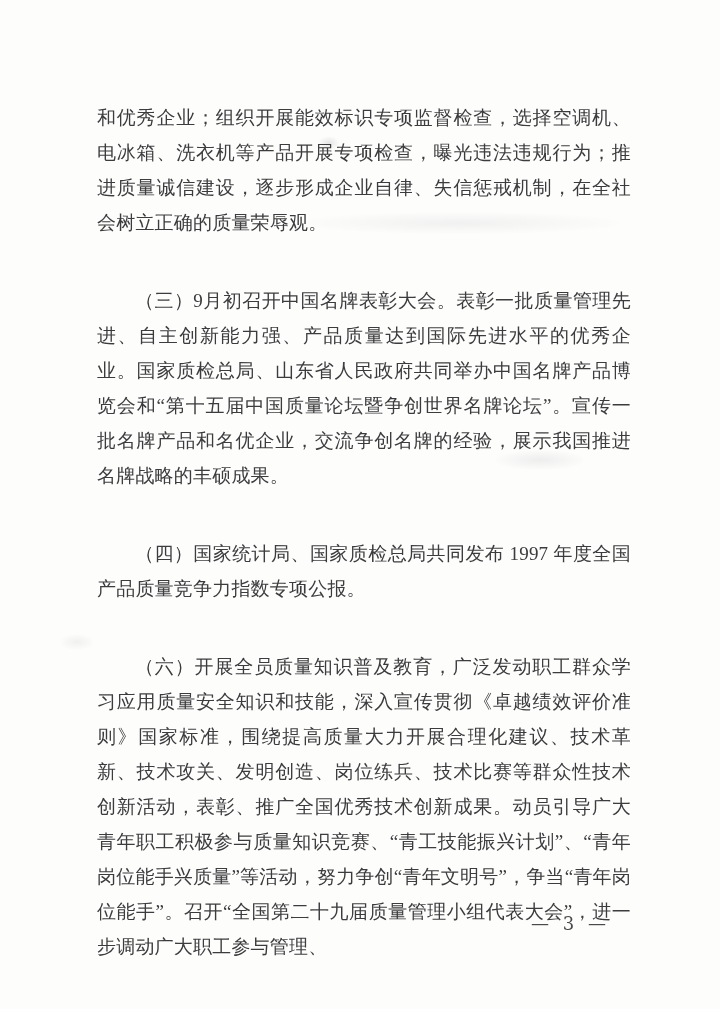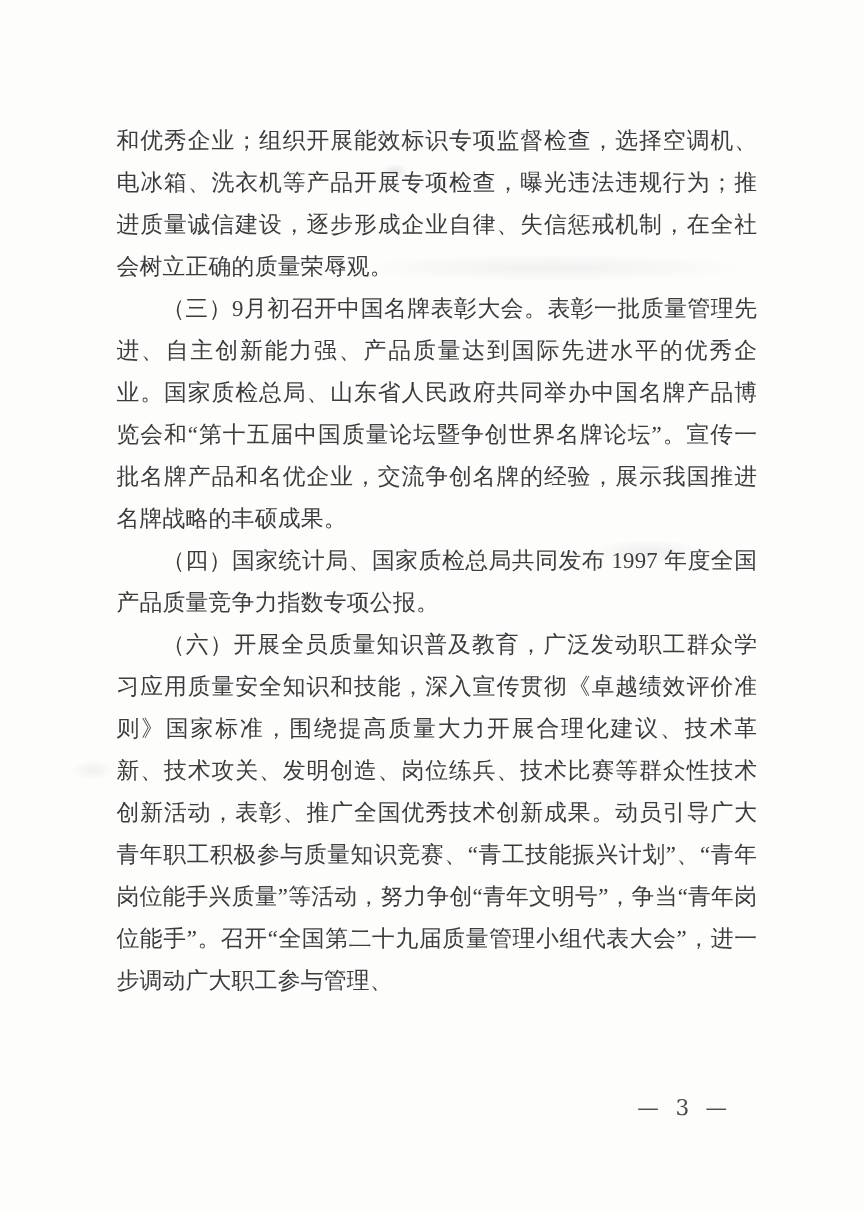--- a/index.html
+++ b/index.html
@@ -26,20 +26,21 @@
     text-align: justify;
     letter-spacing: 0.2px;
     font-family: Liberation Serif, serif;
   }
   .para {
     margin: 0;
     padding: 0;
   }
   .para.indent {
     text-indent: 2em;
+    margin-top: 43px;
   }
   .footer {
     position: absolute;
     top: 910px;
     right: 110px;
     font-size: 18px;
     line-height: 28px;
     color: #4a4a4c;
     letter-spacing: 4px;
     white-space: nowrap;

